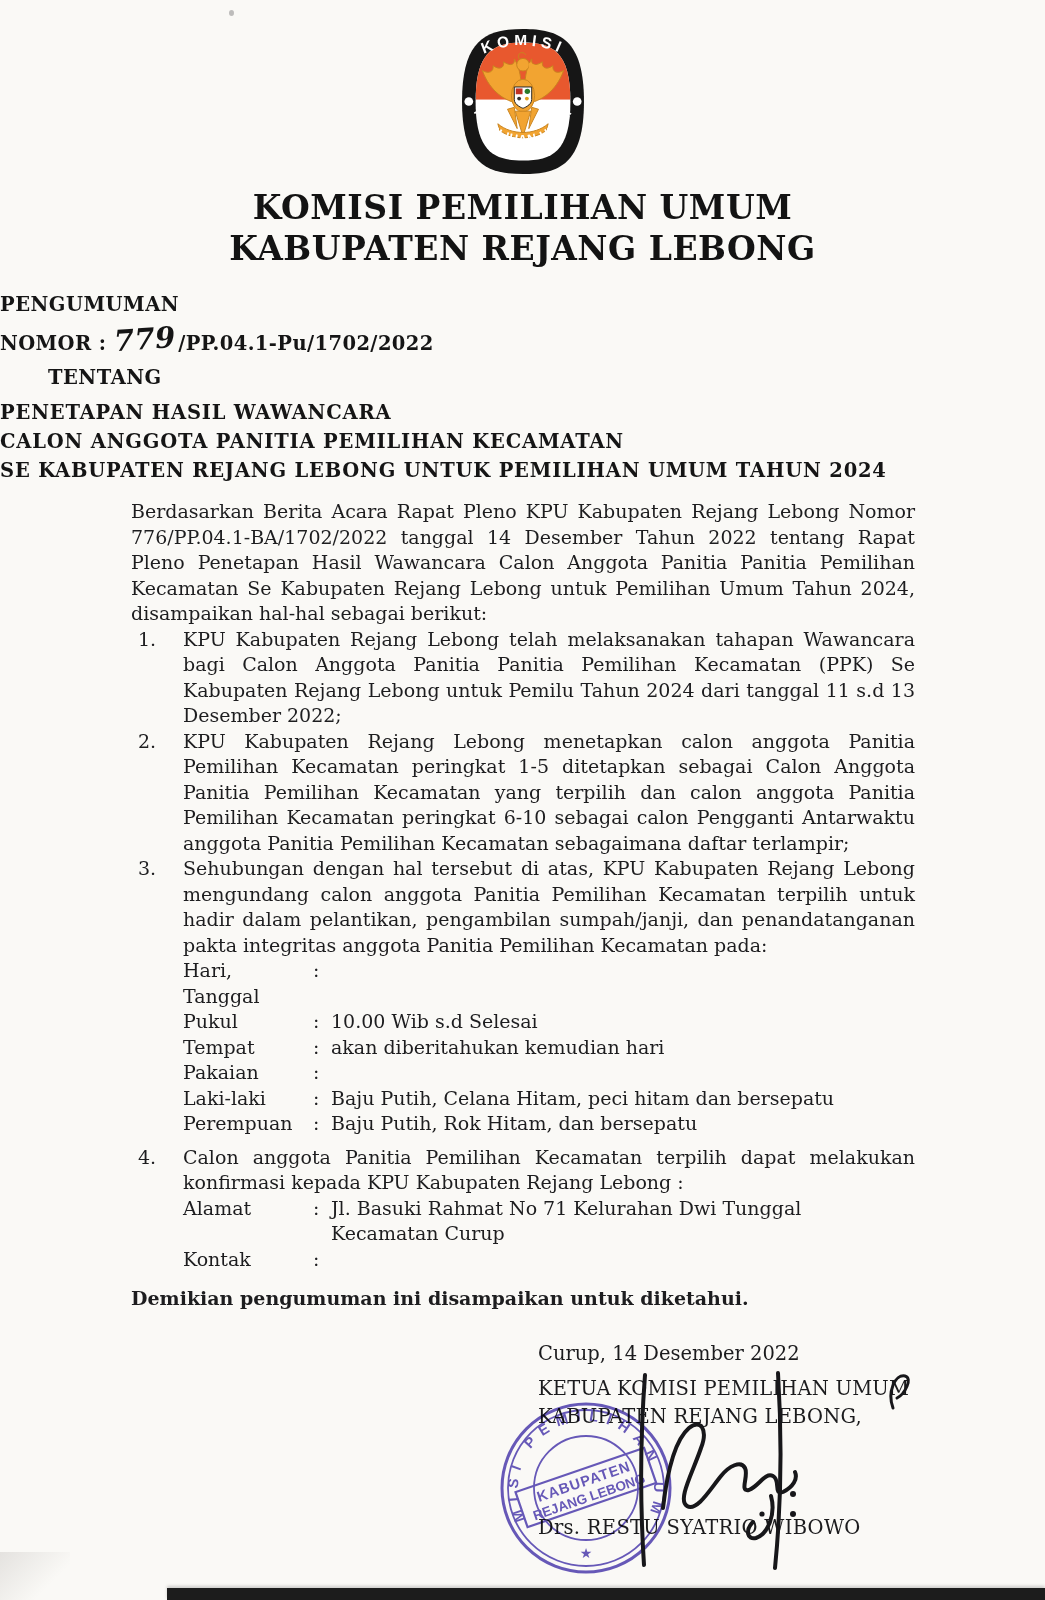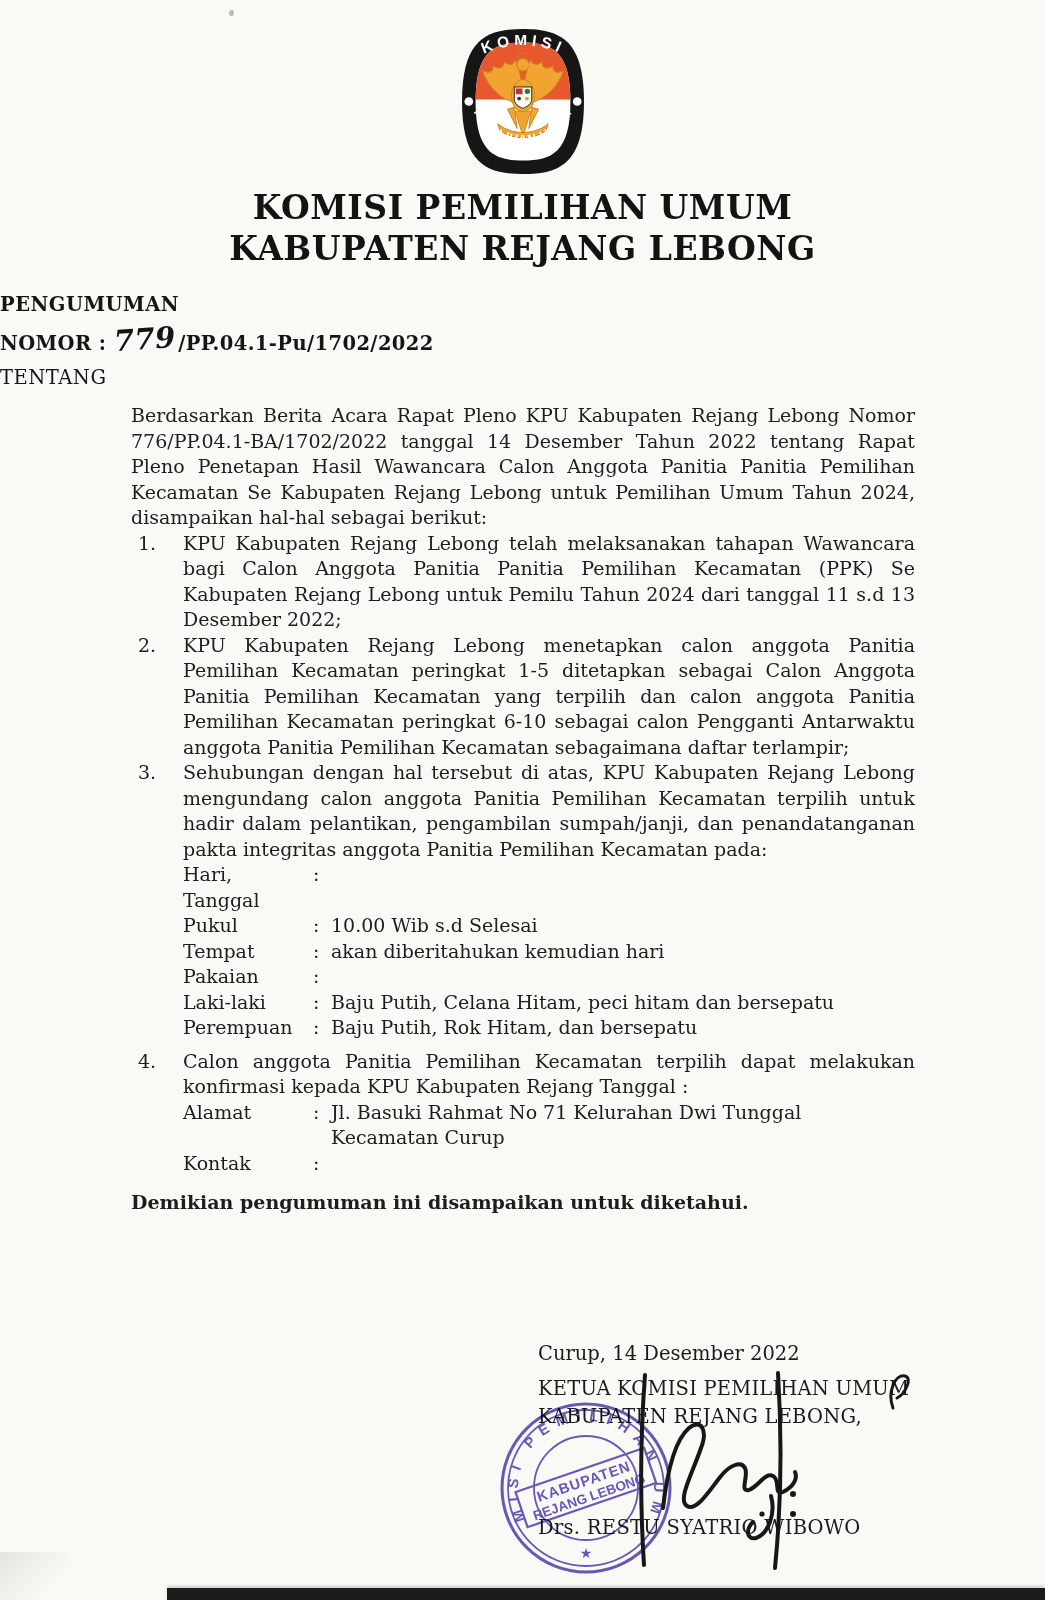--- a/index.html
+++ b/index.html
@@ -19,21 +19,21 @@
   .org-title{margin-top:6px;text-align:center;font-weight:bold;font-size:33px;line-height:41px;letter-spacing:.5px;color:#131313;}
 
   .doc-head{color:#151515;}
   .announce{margin-top:24px;font-size:19.5px;font-weight:bold;letter-spacing:.5px;}
   .nomor-line{margin-top:7px;font-size:19.5px;font-weight:bold;letter-spacing:.4px;}
   .nomor-label{margin-right:6px;}
   .handwritten{
     display:inline-block;font-size:29px;font-style:italic;font-weight:600;
     transform:rotate(-4deg) translateY(-1px);margin:0 2px;color:#151515;
   }
-  .tentang{margin-top:9px;font-size:19.5px;font-weight:normal;letter-spacing:.5px;}
+  .tentang{margin-top:9px;font-size:19.5px;font-weight:bold;letter-spacing:.5px;padding-left:48px;}
   .subject{margin-top:9px;font-size:19.5px;font-weight:bold;line-height:29px;letter-spacing:.8px;}
 
   .content{padding:0 130px 0 131px;font-size:19px;line-height:25.5px;}
   .intro{margin:14px 0 0;text-align:justify;}
   .li{display:flex;margin:0;}
   .li .num{flex:0 0 52px;padding-left:7px;box-sizing:border-box;}
   .li .li-content{flex:1;}
   .li .txt{text-align:justify;}
   .li4{margin-top:8px;}
   .drow{display:flex;}
@@ -117,20 +117,25 @@
     <div>KOMISI PEMILIHAN UMUM</div>
     <div>KABUPATEN REJANG LEBONG</div>
   </div>
 
   <div class="doc-head">
     <div class="announce">PENGUMUMAN</div>
     <div class="nomor-line">
       <span class="nomor-label">NOMOR :</span><span class="handwritten">779</span><span>/PP.04.1-Pu/1702/2022</span>
     </div>
     <div class="tentang">TENTANG</div>
+    <div class="subject">
+      <div>PENETAPAN HASIL WAWANCARA</div>
+      <div>CALON ANGGOTA PANITIA PEMILIHAN KECAMATAN</div>
+      <div>SE KABUPATEN REJANG LEBONG UNTUK PEMILIHAN UMUM TAHUN 2024</div>
+    </div>
   </div>
 
   <div class="content">
     <p class="intro">Berdasarkan Berita Acara Rapat Pleno KPU Kabupaten Rejang Lebong Nomor 776/PP.04.1-BA/1702/2022 tanggal 14 Desember Tahun 2022 tentang Rapat Pleno Penetapan Hasil Wawancara Calon Anggota Panitia Panitia Pemilihan Kecamatan Se Kabupaten Rejang Lebong untuk Pemilihan Umum Tahun 2024, disampaikan hal-hal sebagai berikut:</p>
 
     <div class="li">
       <div class="num">1.</div>
       <div class="li-content">
           <div class="txt">KPU Kabupaten Rejang Lebong telah melaksanakan tahapan Wawancara bagi Calon Anggota Panitia Panitia Pemilihan Kecamatan (PPK) Se Kabupaten Rejang Lebong untuk Pemilu Tahun 2024 dari tanggal 11 s.d 13 Desember 2022;</div>
         </div>
@@ -175,21 +180,21 @@
           <div class="dlabel">Perempuan</div>
           <div class="dcolon">:</div>
           <div class="dvalue">Baju Putih, Rok Hitam, dan bersepatu</div>
         </div>
       </div>
     </div>
 
     <div class="li li4">
       <div class="num">4.</div>
       <div class="li-content">
-        <div class="txt">Calon anggota Panitia Pemilihan Kecamatan terpilih dapat melakukan konfirmasi kepada KPU Kabupaten Rejang Tanggal :</div>
+        <div class="txt">Calon anggota Panitia Pemilihan Kecamatan terpilih dapat melakukan konfirmasi kepada KPU Kabupaten Rejang Lebong :</div>
         <div class="drow">
           <div class="dlabel">Alamat</div>
           <div class="dcolon">:</div>
           <div class="dvalue">Jl. Basuki Rahmat No 71 Kelurahan Dwi Tunggal</div>
         </div>
         <div class="dindent">Kecamatan Curup</div>
         <div class="drow">
           <div class="dlabel">Kontak</div>
           <div class="dcolon">:</div>
         </div>

